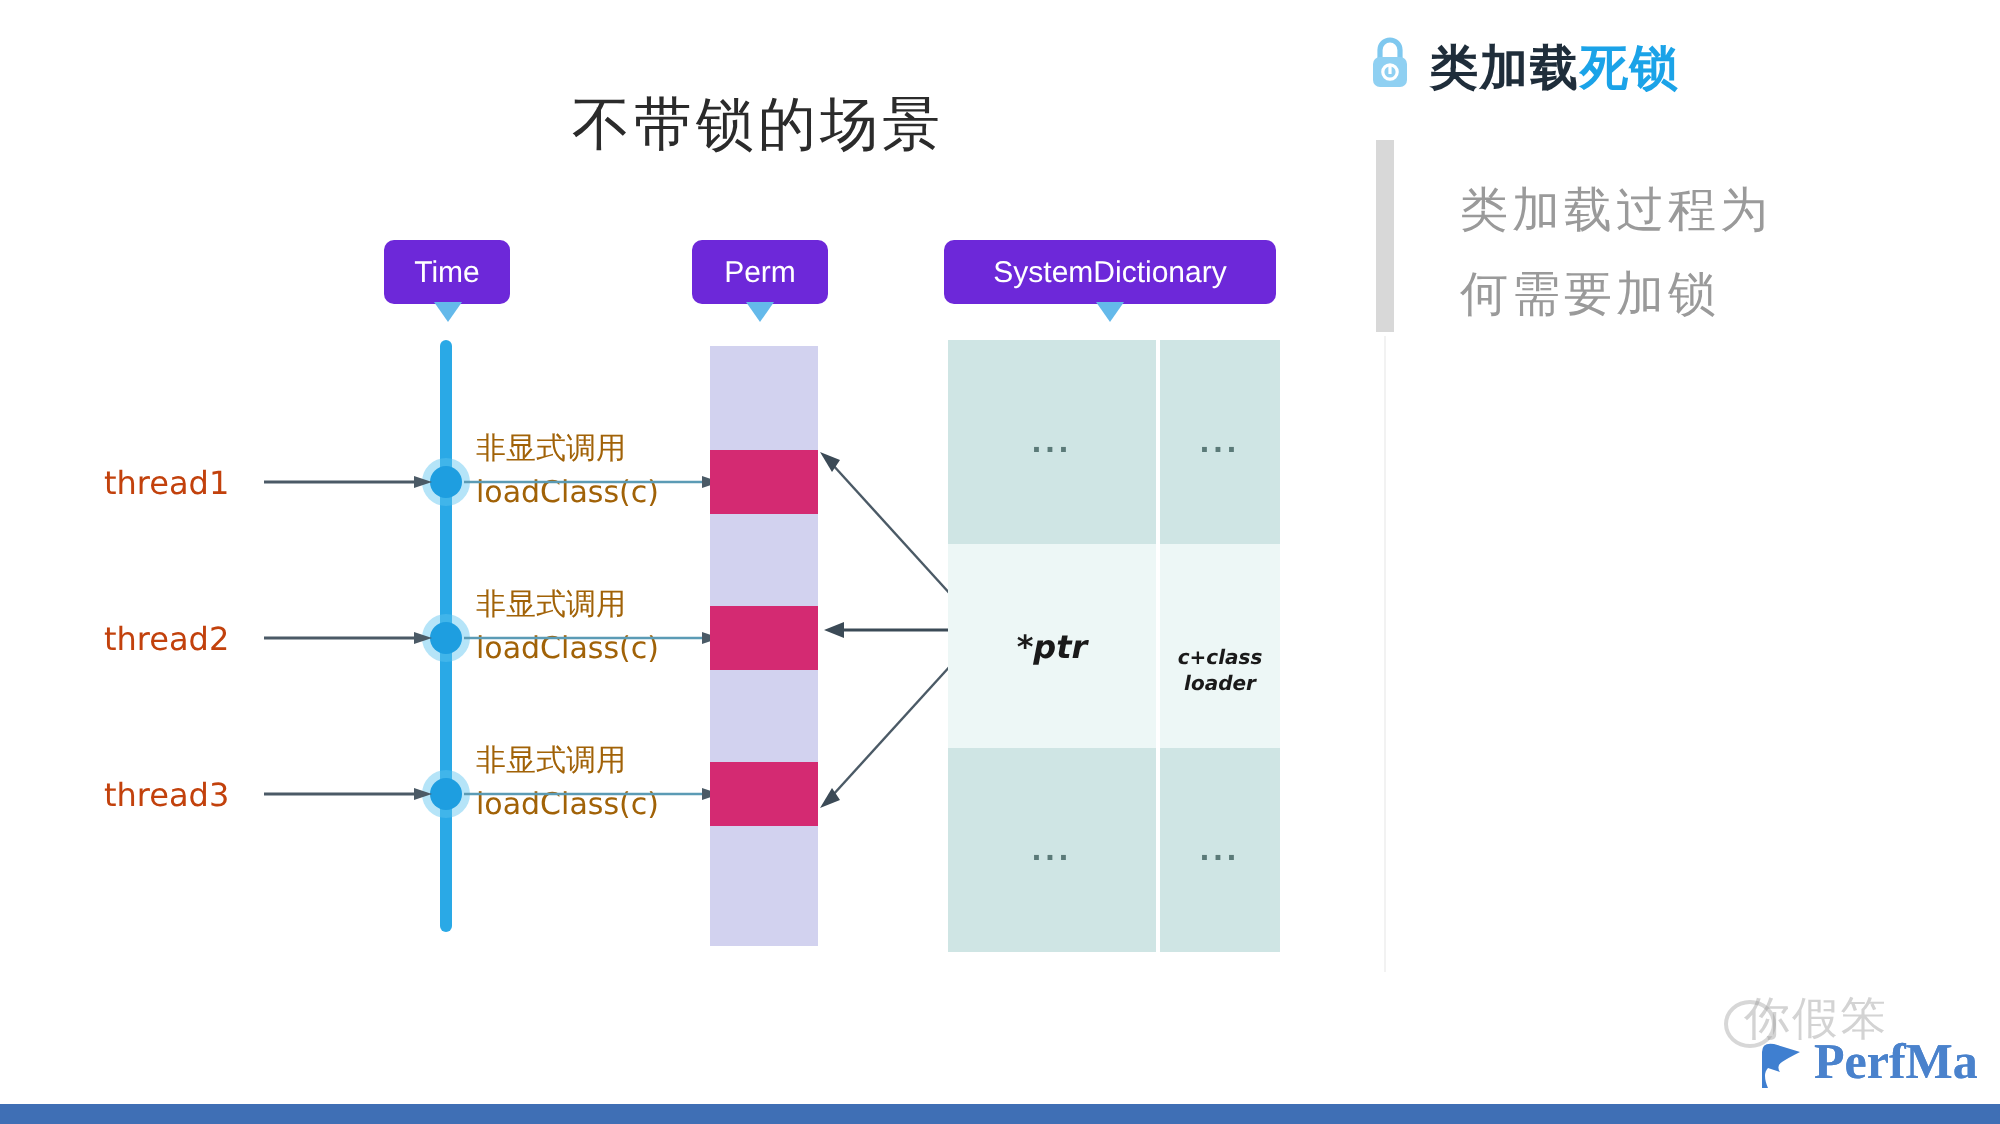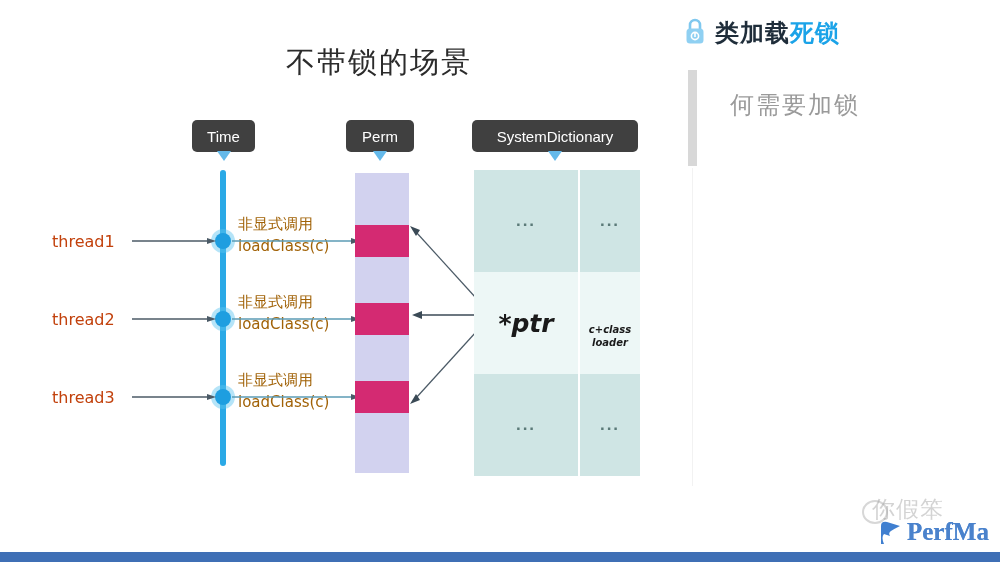--- a/index.html
+++ b/index.html
@@ -50,21 +50,21 @@
     width: 250px;
     font-size: 24px; line-height: 42px; color: #9a9a9a;
     letter-spacing: 2px;
     font-family: "DejaVu Sans", "Liberation Sans", sans-serif;
   }
   .side-caption div { white-space: nowrap; }
 
   
   .badge {
     position: absolute;
-    background: #404040;
+    background: #6d28d9;
     border-radius: 5px;
     color: #ffffff;
     font-size: 15px;
     display: flex; align-items: center; justify-content: center;
     height: 32px;
     padding: 0 12px;
     white-space: nowrap;
   }
   .badge::after {
     content: "";
@@ -162,21 +162,21 @@
   }
   .sd-cell.c1 { width: 104px; }
   .sd-cell.c2 { width: 62px; }
   .sd-cell.c1::after, .sd-cell.c2::before { content: ""; }
   .sd-cell.c2 { border-left: 2px solid #ffffff; }
   .sd-dots {
     font-size: 17px; letter-spacing: 2px; color: #5b7a78; font-weight: bold;
     line-height: 8px;
   }
   .sd-ptr {
-    font-size: 25px; font-weight: bold; font-style: italic;
+    font-size: 16px; font-weight: bold; font-style: italic;
     font-family: "DejaVu Sans", "Liberation Sans", sans-serif;
   }
   .sd-loader {
     font-size: 10px; font-weight: bold; font-style: italic;
     line-height: 13px; text-align: center;
     font-family: "DejaVu Sans", "Liberation Sans", sans-serif;
     margin-top: 25px;
   }
 
   
@@ -234,20 +234,21 @@
     <span class="brand-text">
       <span class="brand-a">类加载</span><span class="brand-b">死锁</span>
     </span>
   </div>
 
   <div class="slide-title">不带锁的场景</div>
 
   <div class="side-accent"></div>
   <div class="side-divider"></div>
   <div class="side-caption">
+    <div>类加载过程为</div>
     <div>何需要加锁</div>
   </div>
 
   <div class="badge" id="badge-time">Time</div>
   <div class="badge" id="badge-perm">Perm</div>
   <div class="badge" id="badge-sysdict">SystemDictionary</div>
 
   <div class="timeline-line"></div>
   <div class="tl-dot" id="tl-dot-1"></div>
   <div class="tl-dot" id="tl-dot-2"></div>

